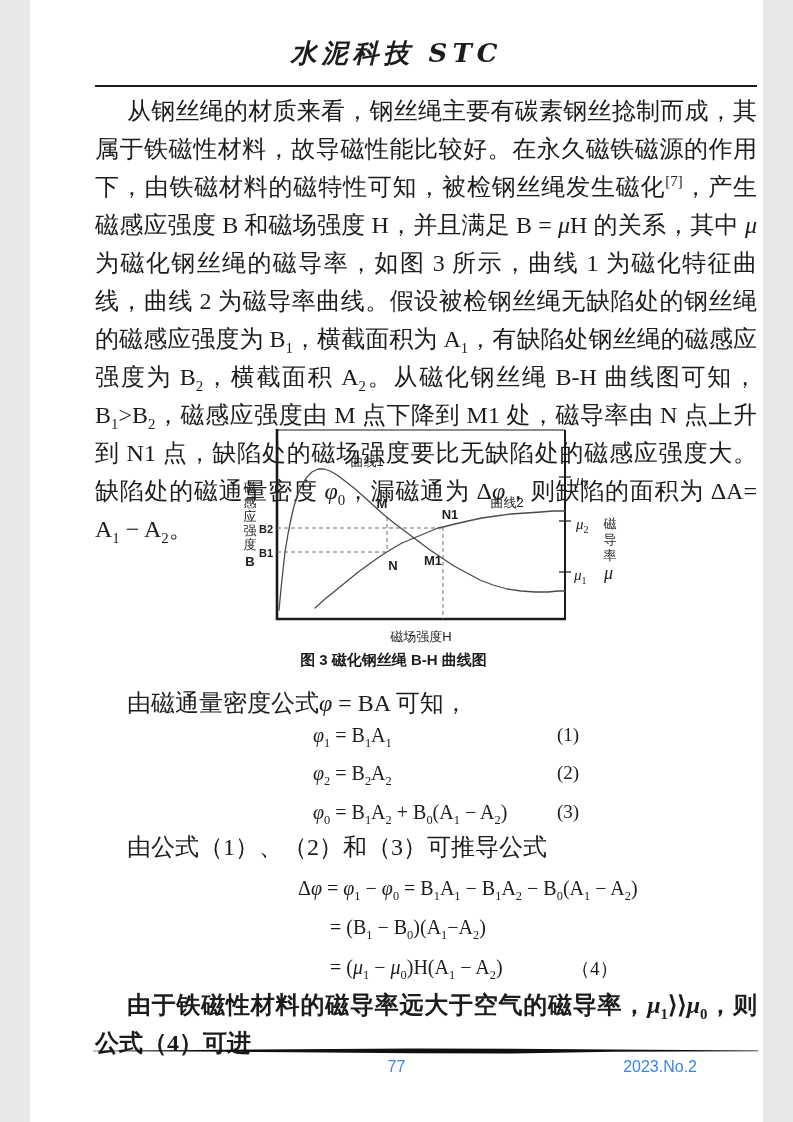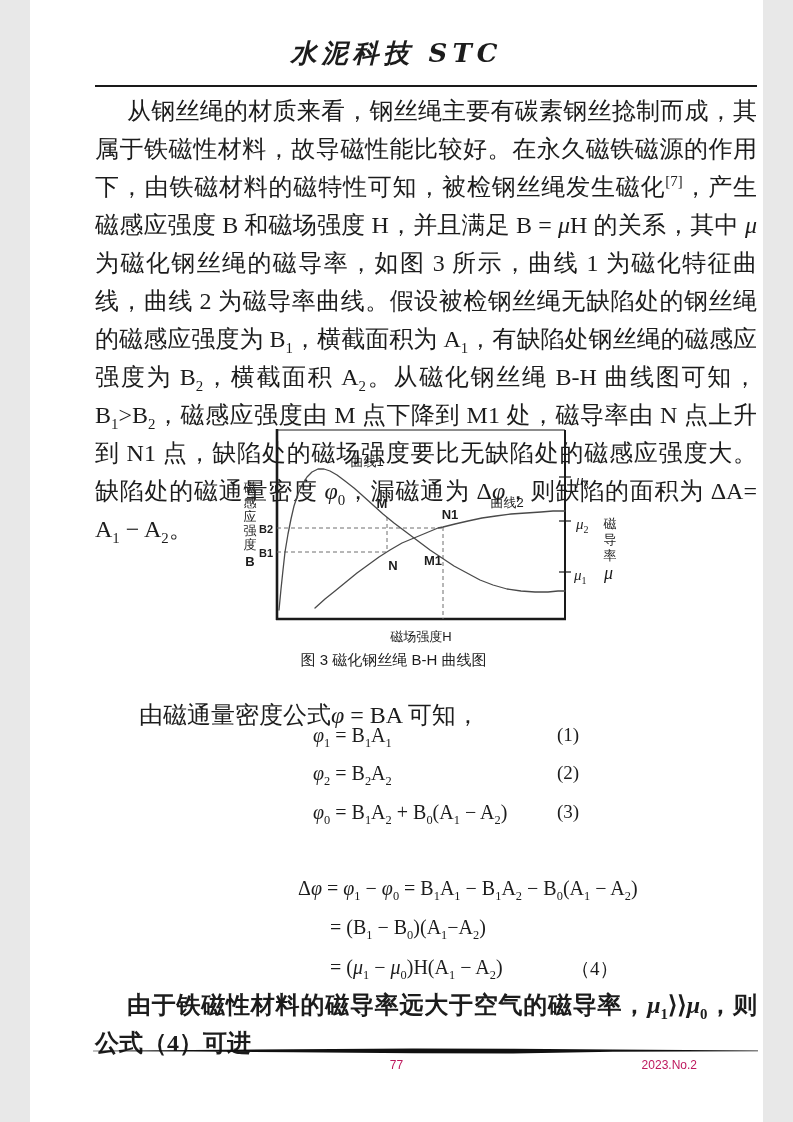--- a/index.html
+++ b/index.html
@@ -15,37 +15,37 @@
   .para{width:662px;left:65px;font-size:24px;line-height:38px;
         text-align:justify;text-indent:32px;}
   .seg-t{}
   .seg-sub{vertical-align:sub;font-size:0.62em;line-height:0;}
   .seg-sup{vertical-align:super;font-size:0.62em;line-height:0;}
   .seg-i{font-style:italic;font-family:"Liberation Serif",serif;}
   
   .formula{font-family:"Liberation Serif",serif;font-size:20px;line-height:26px;white-space:nowrap;}
   .eq-num{font-family:"Liberation Serif",serif;font-size:19px;}
   
-  .fig-caption{left:0;right:6px;top:651px;text-align:center;font-weight:400;
+  .fig-caption{left:0;right:6px;top:651px;text-align:center;font-weight:700;
      font-size:15px;font-family:"Liberation Sans",sans-serif;}
   svg text{fill:#1c1c1c;}
   .fig-cjk{font-size:13px;font-family:"Liberation Sans",sans-serif;}
   .fig-lat{font-size:13px;font-weight:700;font-family:"Liberation Sans",sans-serif;}
   .fig-b{font-size:11px;font-weight:700;font-family:"Liberation Sans",sans-serif;}
   .fig-mu{font-size:15px;font-style:italic;font-family:"Liberation Serif",serif;}
   .fig-mu-sub{font-size:10px;font-style:normal;}
   .fig-mu-big{font-size:18px;font-style:italic;font-family:"Liberation Serif",serif;}
   .axis-thick{stroke:#1a1a1a;stroke-width:2.6;}
   .axis-med{stroke:#1a1a1a;stroke-width:2;}
   .axis-thin{stroke:#1a1a1a;stroke-width:1.1;}
   .curve{fill:none;stroke:#4a4a4a;stroke-width:1.3;stroke-linejoin:round;stroke-linecap:round;}
   .tick line{stroke:#1a1a1a;stroke-width:1.2;}
   .dash line{stroke:#6f6f6f;stroke-width:1;stroke-dasharray:4 3;}
   
-  .footer-text{font-family:"Liberation Sans",sans-serif;font-size:12px;color:#be185d;}
+  .footer-text{font-family:"Liberation Sans",sans-serif;font-size:16px;color:#3b82f6;}
   .footer-rule{fill:#101010;}
 </style>
 </head>
 <body>
 
 <div id="page">
 
   <div class="abs journal-title">水泥科技 STC</div>
   <div class="abs header-rule"></div>
 
@@ -101,31 +101,32 @@
       <text class="fig-cjk" x="380" y="120" text-anchor="middle">导</text>
       <text class="fig-cjk" x="380" y="136" text-anchor="middle">率</text>
       <text class="fig-mu-big" x="374" y="155">μ</text>
     </g>
 
     <text class="fig-cjk" x="191" y="217" text-anchor="middle">磁场强度H</text>
   </svg>
 
   <div class="abs fig-caption">图 3 磁化钢丝绳 B-H 曲线图</div>
 
-  <p class="abs para" style="top:684px;margin:12px;"><span class="seg-t">由磁通量密度公式</span><span class="seg-i">φ</span><span class="seg-t"> = BA 可知，</span></p>
+  <p class="abs para" style="top:684px;margin:0;"><span class="seg-t">由磁通量密度公式</span><span class="seg-i">φ</span><span class="seg-t"> = BA 可知，</span></p>
 
   <div class="abs formula" style="left:283px;top:722px;"><span class="seg-i">φ</span><span class="seg-sub">1</span><span class="seg-t"> = B</span><span class="seg-sub">1</span><span class="seg-t">A</span><span class="seg-sub">1</span></div>
   <div class="abs eq-num" style="left:527px;top:724px;">(1)</div>
 
   <div class="abs formula" style="left:283px;top:760px;"><span class="seg-i">φ</span><span class="seg-sub">2</span><span class="seg-t"> = B</span><span class="seg-sub">2</span><span class="seg-t">A</span><span class="seg-sub">2</span></div>
   <div class="abs eq-num" style="left:527px;top:762px;">(2)</div>
 
   <div class="abs formula" style="left:283px;top:799px;"><span class="seg-i">φ</span><span class="seg-sub">0</span><span class="seg-t"> = B</span><span class="seg-sub">1</span><span class="seg-t">A</span><span class="seg-sub">2</span><span class="seg-t"> + B</span><span class="seg-sub">0</span><span class="seg-t">(A</span><span class="seg-sub">1</span><span class="seg-t"> − A</span><span class="seg-sub">2</span><span class="seg-t">)</span></div>
   <div class="abs eq-num" style="left:527px;top:801px;">(3)</div>
 
+  <p class="abs para" style="top:828px;margin:0;"><span class="seg-t">由公式（1）、（2）和（3）可推导公式</span></p>
 
   <div class="abs formula" style="left:268px;top:875px;"><span class="seg-t">Δ</span><span class="seg-i">φ</span><span class="seg-t"> = </span><span class="seg-i">φ</span><span class="seg-sub">1</span><span class="seg-t"> − </span><span class="seg-i">φ</span><span class="seg-sub">0</span><span class="seg-t"> = B</span><span class="seg-sub">1</span><span class="seg-t">A</span><span class="seg-sub">1</span><span class="seg-t"> − B</span><span class="seg-sub">1</span><span class="seg-t">A</span><span class="seg-sub">2</span><span class="seg-t"> − B</span><span class="seg-sub">0</span><span class="seg-t">(A</span><span class="seg-sub">1</span><span class="seg-t"> − A</span><span class="seg-sub">2</span><span class="seg-t">)</span></div>
   <div class="abs formula" style="left:300px;top:914px;"><span class="seg-t">= (B</span><span class="seg-sub">1</span><span class="seg-t"> − B</span><span class="seg-sub">0</span><span class="seg-t">)(A</span><span class="seg-sub">1</span><span class="seg-t">−A</span><span class="seg-sub">2</span><span class="seg-t">)</span></div>
   <div class="abs formula" style="left:300px;top:954px;"><span class="seg-t">= (</span><span class="seg-i">μ</span><span class="seg-sub">1</span><span class="seg-t"> − </span><span class="seg-i">μ</span><span class="seg-sub">0</span><span class="seg-t">)H(A</span><span class="seg-sub">1</span><span class="seg-t"> − A</span><span class="seg-sub">2</span><span class="seg-t">)</span></div>
   <div class="abs eq-num" style="left:541px;top:956px;">（4）</div>
 
   <p class="abs para" style="top:986px;margin:0;font-weight:bold;"><span class="seg-t">由于铁磁性材料的磁导率远大于空气的磁导率，</span><span class="seg-i">μ</span><span class="seg-sub">1</span><span class="seg-t">⟩⟩</span><span class="seg-i">μ</span><span class="seg-sub">0</span><span class="seg-t">，则公式（4）可进</span></p>
 
   <svg class="abs" style="left:63px;top:1046px;" width="665" height="10" viewBox="0 0 665 10">
     <polygon class="footer-rule" points="0,4.8 100,4.0 200,3.2 320,2.6 420,2.8 520,3.6 665,4.6 665,5.2 520,5.8 420,7.4 320,7.2 200,6.2 100,5.6 0,5.2"></polygon>

